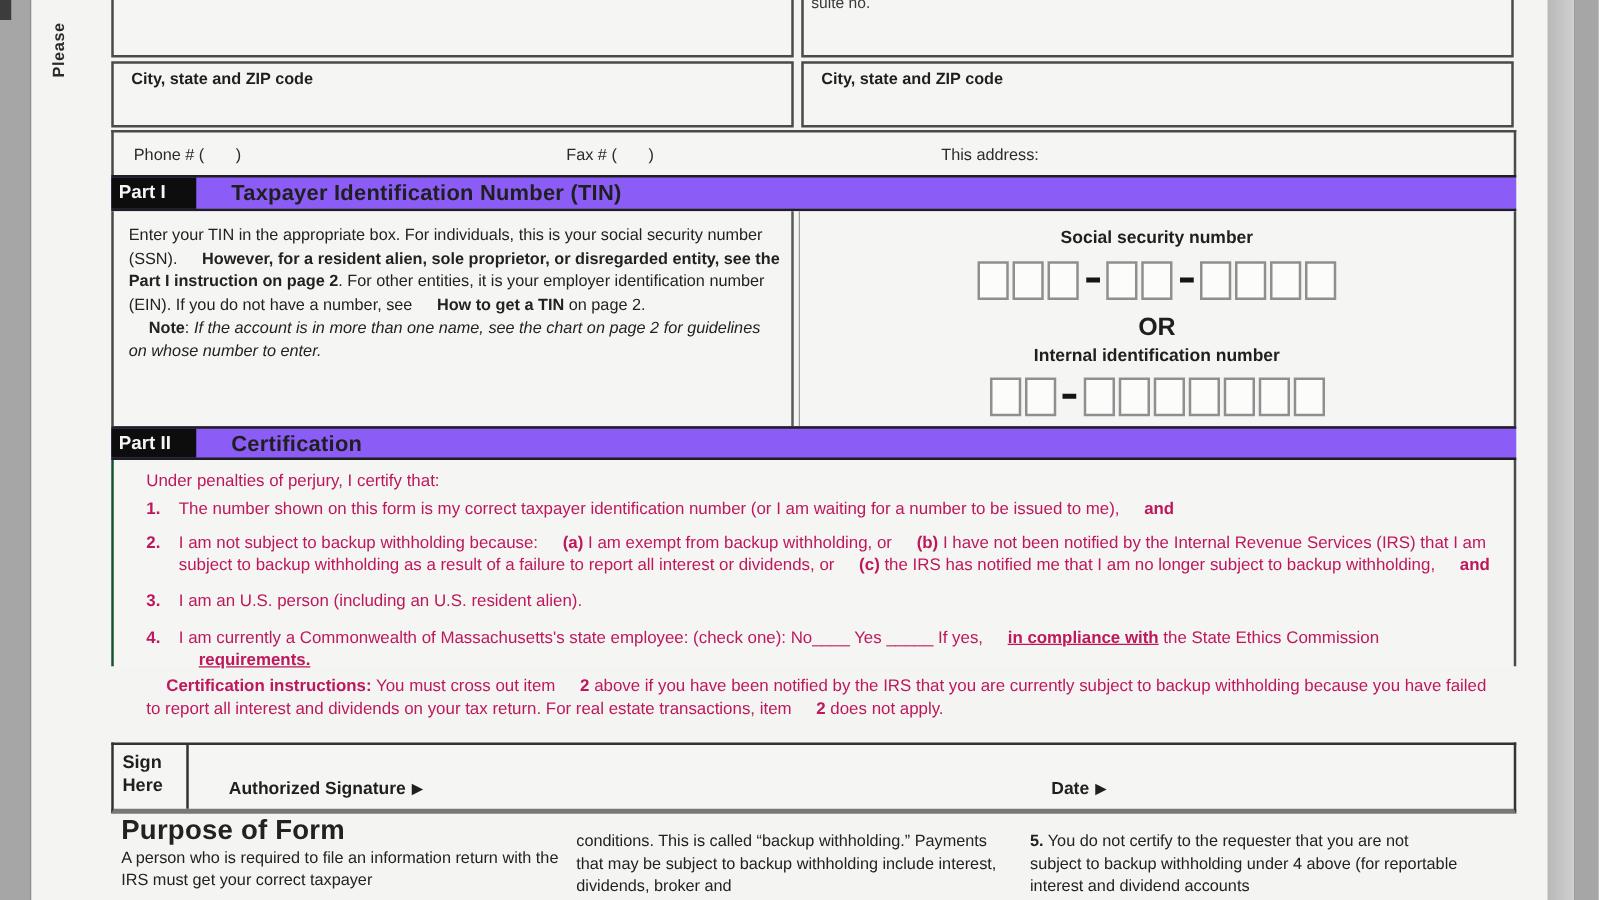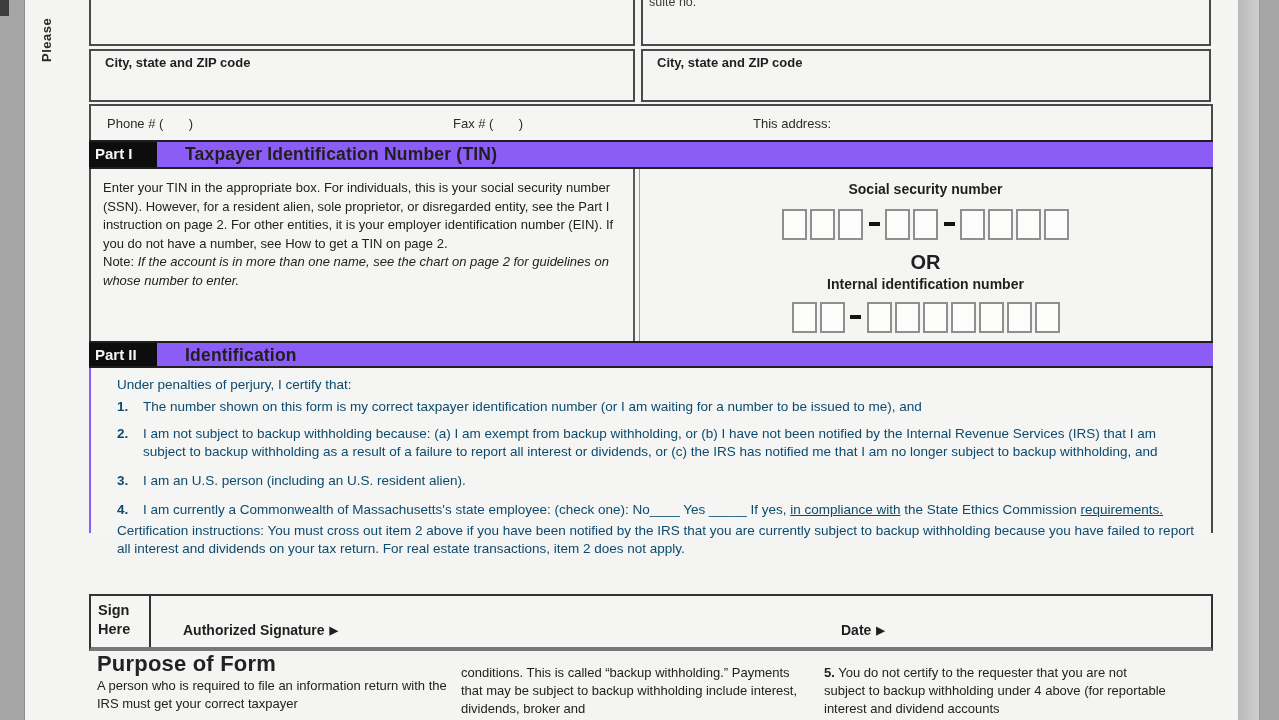--- a/index.html
+++ b/index.html
@@ -62,28 +62,28 @@
   .p1-right{position:absolute;left:548px;top:0;bottom:0;width:572px;border-left:1px solid #9a9a9a;box-sizing:border-box;text-align:center;}
   .tin-label{font-weight:bold;font-size:14px;margin-top:12px;}
   .or-label{font-weight:bold;font-size:20px;margin-top:12px;}
   .tin-row{margin-top:12px;height:30px;display:flex;justify-content:center;align-items:center;}
   .tin-row.ein{margin-top:10px;}
   .tin-box{display:inline-block;width:21px;height:27px;border:2px solid #8f8f8f;background:#fcfcfb;margin:0 1.5px;}
   .tin-dash{display:inline-block;width:11px;height:4px;background:#141414;margin:0 4px;}
 
   
   .part2-body{position:absolute;left:0;top:368px;width:1124px;height:165px;box-sizing:border-box;
-    border-left:2px solid #8b5cf6;border-right:2px solid #4a4a4a;background:#f5f5f3;
-    font-size:13.5px;line-height:18px;color:#0c4a6e;}
+    border-left:2px solid #14532d;border-right:2px solid #4a4a4a;background:#f5f5f3;
+    font-size:13.5px;line-height:18px;color:#be185d;}
   .p2-intro{margin:8px 0 4px 0;padding-left:26px;}
   .cert-item{position:relative;padding-left:52px;padding-right:14px;margin:0;}
   .cert-item .cert-num{position:absolute;left:26px;top:0;font-weight:bold;}
   .mt9{margin-top:9px;} .mt11{margin-top:11px;}
   .cert-instructions{margin:3px 0 0 0;padding-left:26px;padding-right:10px;}
-  .rb{font-weight:normal;} .ri{font-style:italic;} .ru{text-decoration:underline;}
+  .rb{font-weight:bold;margin-left:16px;} .ri{font-style:italic;} .ru{text-decoration:underline;}
 
   
   .sign-row{position:absolute;left:0;top:594px;width:1124px;height:57px;box-sizing:border-box;
     border:2px solid #333;border-bottom:4px solid #787878;background:#f5f5f3;}
   .sign-here{position:absolute;left:0;top:0;bottom:0;width:60px;border-right:2px solid #333;box-sizing:border-box;
     font-weight:bold;font-size:14.5px;line-height:19px;padding:5px 0 0 7px;}
   .sig-label{position:absolute;left:92px;top:26px;font-weight:bold;font-size:14px;}
   .date-label{position:absolute;left:750px;top:26px;font-weight:bold;font-size:14px;}
   .arrow{font-size:11px;vertical-align:1px;margin-left:5px;}
 
@@ -165,21 +165,21 @@
               <span class="tin-box"></span>
               <span class="tin-box"></span>
               <span class="tin-box"></span>
               <span class="tin-box"></span>
             </div>
         </div>
       </div>
 
       <div class="part-header ph2">
         <span class="part-badge">Part II</span>
-        <span class="part-title">Identification</span>
+        <span class="part-title">Certification</span>
       </div>
 
       <div class="part2-body">
         <p class="p2-intro">Under penalties of perjury, I certify that:</p>
 
         <div class="cert-item">
           <span class="cert-num">1.</span>
           <span><span>The number shown on this form is my correct taxpayer identification number (or I am waiting for a number to be issued to me), </span><span class="rb">and</span></span>
         </div>
 

